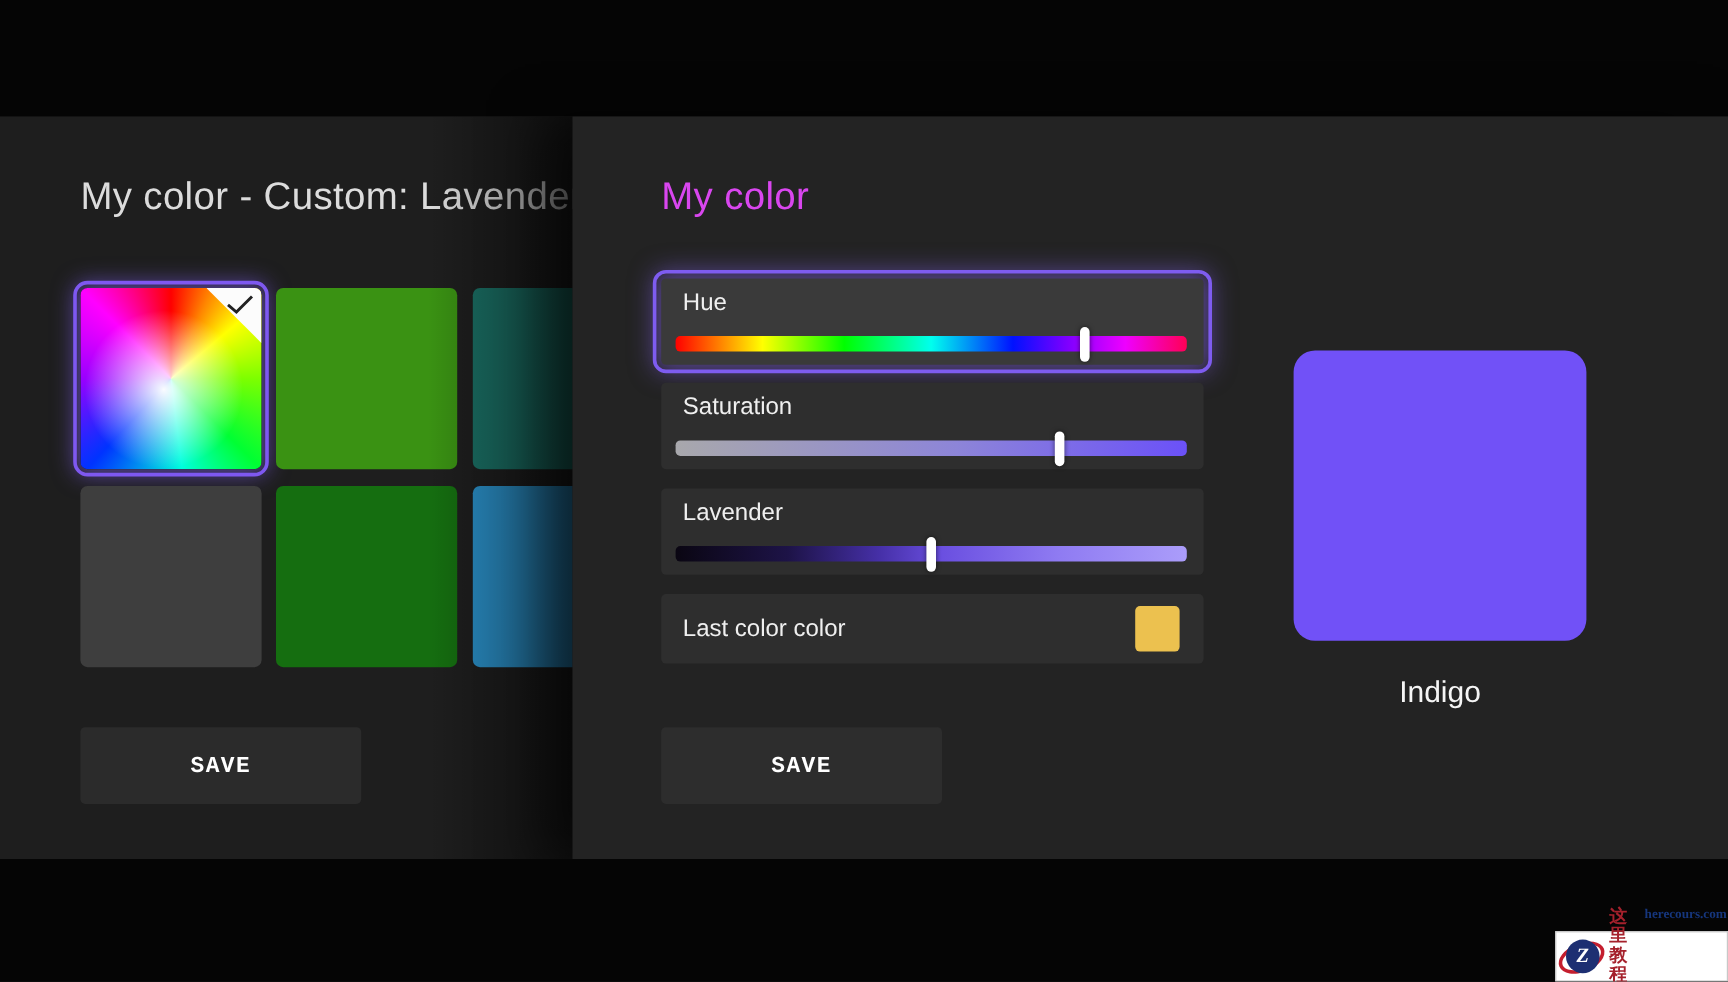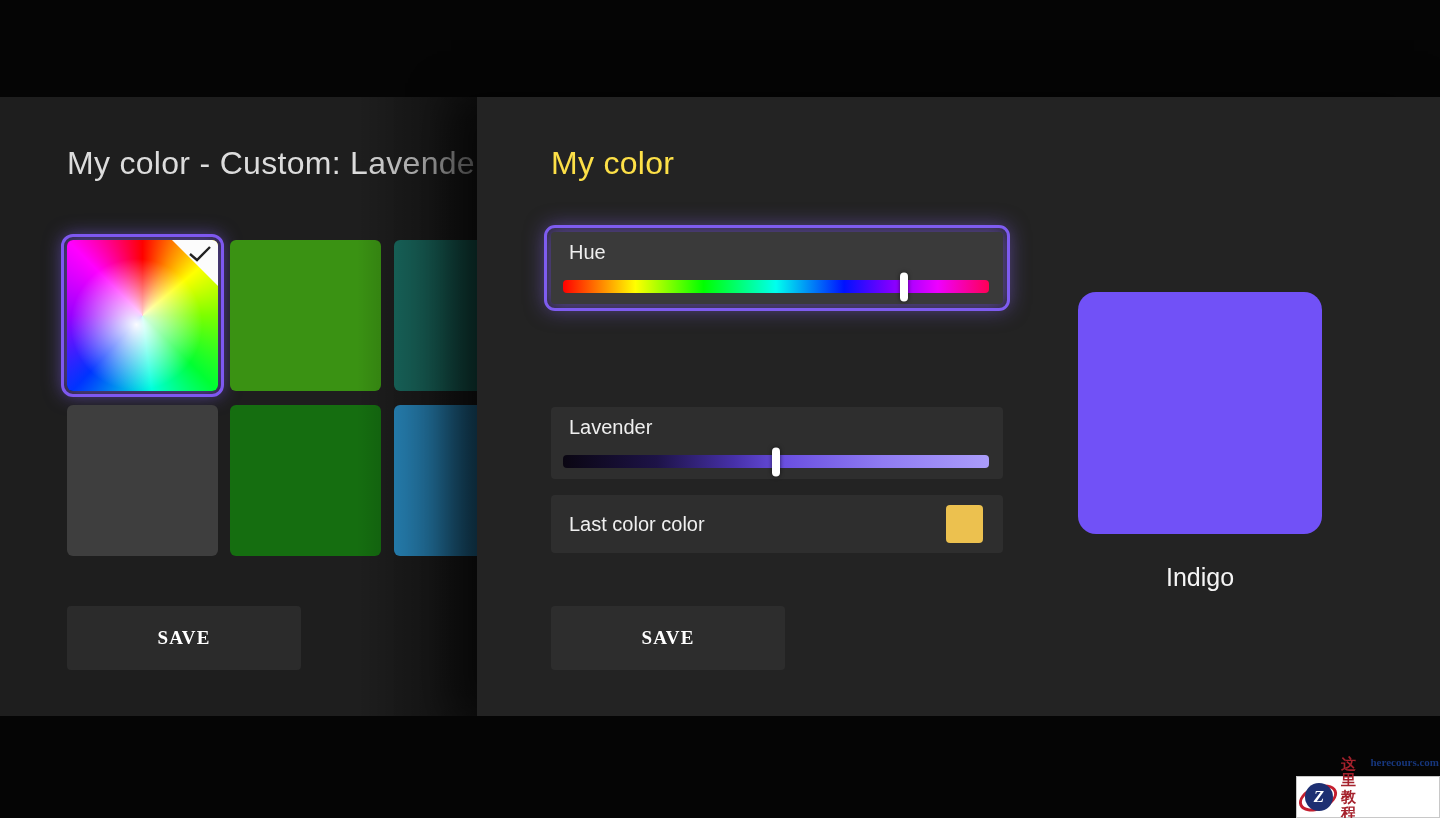--- a/index.html
+++ b/index.html
@@ -50,32 +50,32 @@
     position:absolute; top:5px; right:6px; width:24px; height:18px;
   }
   .left-shade {
     position:absolute; top:0; right:0; width:120px; height:619px;
     background:linear-gradient(to right, rgba(0,0,0,0), rgba(0,0,0,.5));
     pointer-events:none; z-index:4;
   }
   .save-btn {
     position:absolute; top:509px; width:234px; height:64px;
     background:#2d2d2d; border:none; border-radius:4px;
-    color:#fff; font-family:Liberation Serif, serif;
+    color:#fff; font-family:Liberation Mono, monospace;
     font-size:19px; font-weight:700; letter-spacing:1.2px; cursor:pointer;
     display:flex; align-items:center; justify-content:center;
   }
   .left-panel .save-btn { left:67px; background:#2b2b2b; }
 
   
   .right-panel {
     position:absolute; left:477px; top:0; width:963px; height:619px;
     background:#232323; box-shadow:-26px 0 38px rgba(0,0,0,.5);
   }
-  .right-panel .panel-title { left:74px; color:#fde047; }
+  .right-panel .panel-title { left:74px; color:#d946ef; }
 
   .card {
     position:absolute; left:74px; width:452px; height:72px;
     background:#2e2e2e; border-radius:4px;
   }
   .card.focused {
     background:#3a3a3a;
     outline:3px solid #7e5cf0; outline-offset:4px;
     box-shadow:0 0 20px 6px rgba(135,100,245,.5);
   }
@@ -189,20 +189,26 @@
   <section class="right-panel">
     <h1 class="panel-title">My color</h1>
 
     <div class="card card-hue focused">
       <span class="card-label">Hue</span>
       <div class="track track-hue">
         <div class="thumb" style="left: 80%;"></div>
       </div>
     </div>
 
+    <div class="card card-sat">
+      <span class="card-label">Saturation</span>
+      <div class="track track-sat">
+        <div class="thumb" style="left: 75%;"></div>
+      </div>
+    </div>
 
     <div class="card card-light">
       <span class="card-label">Lavender</span>
       <div class="track track-light">
         <div class="thumb" style="left: 50%;"></div>
       </div>
     </div>
 
     <div class="card card-last">
       <span class="last-label">Last color color</span>

